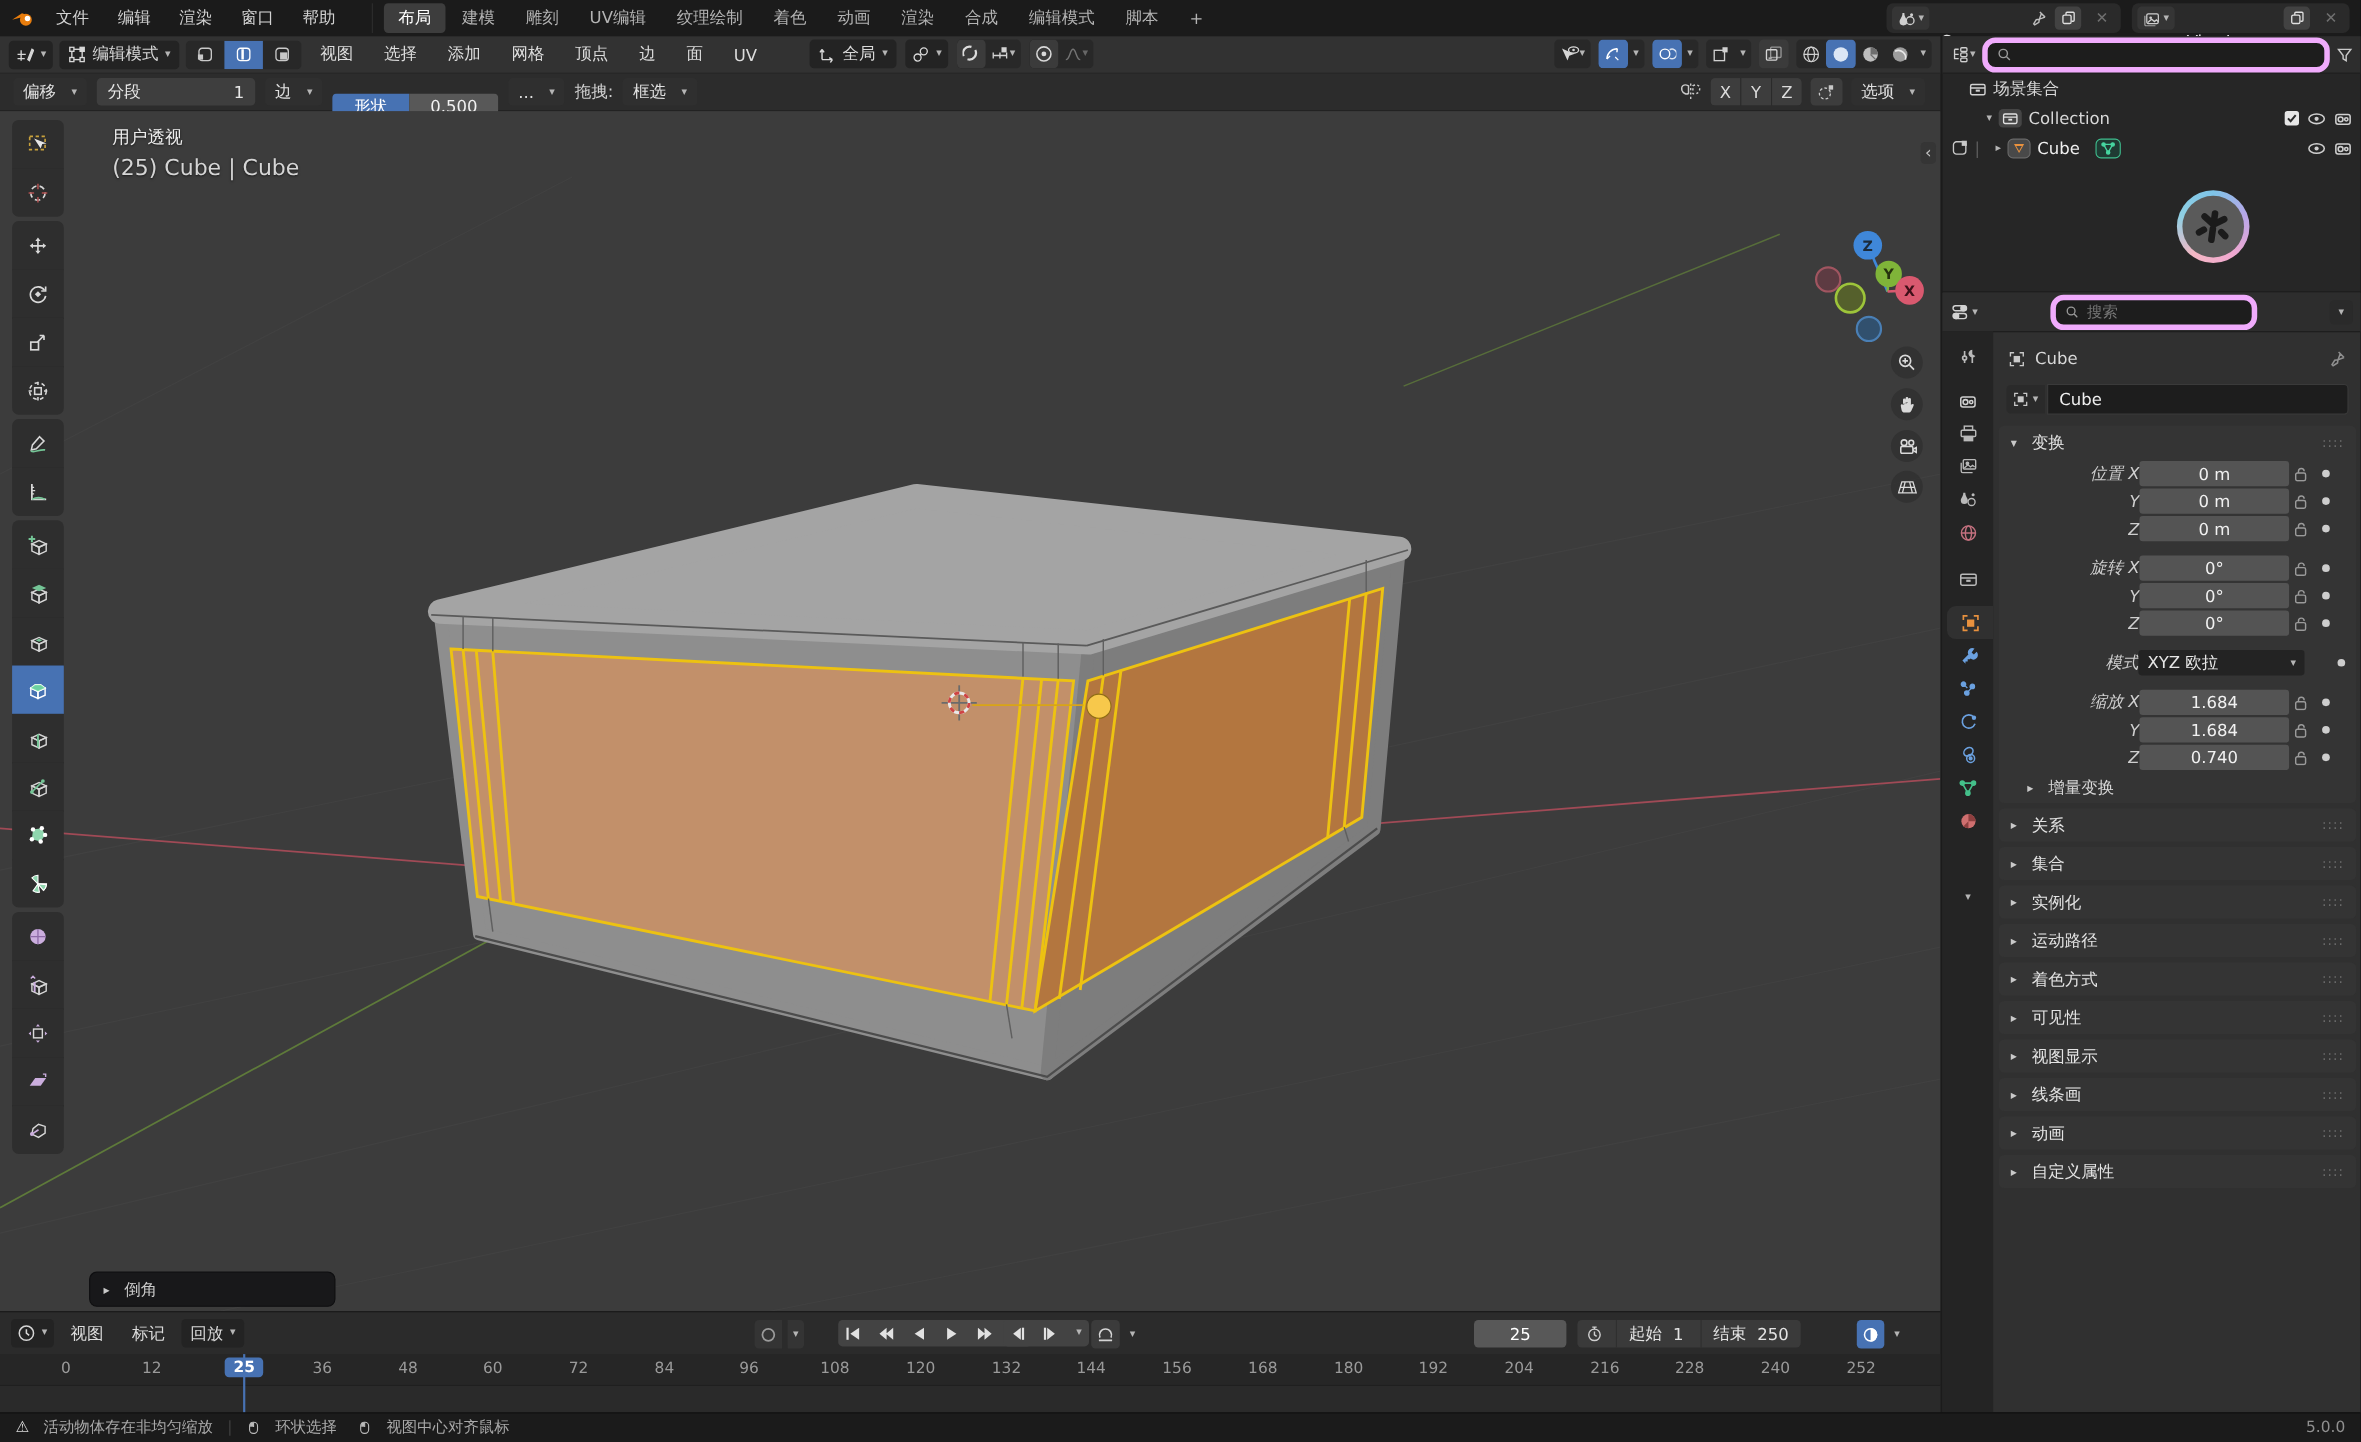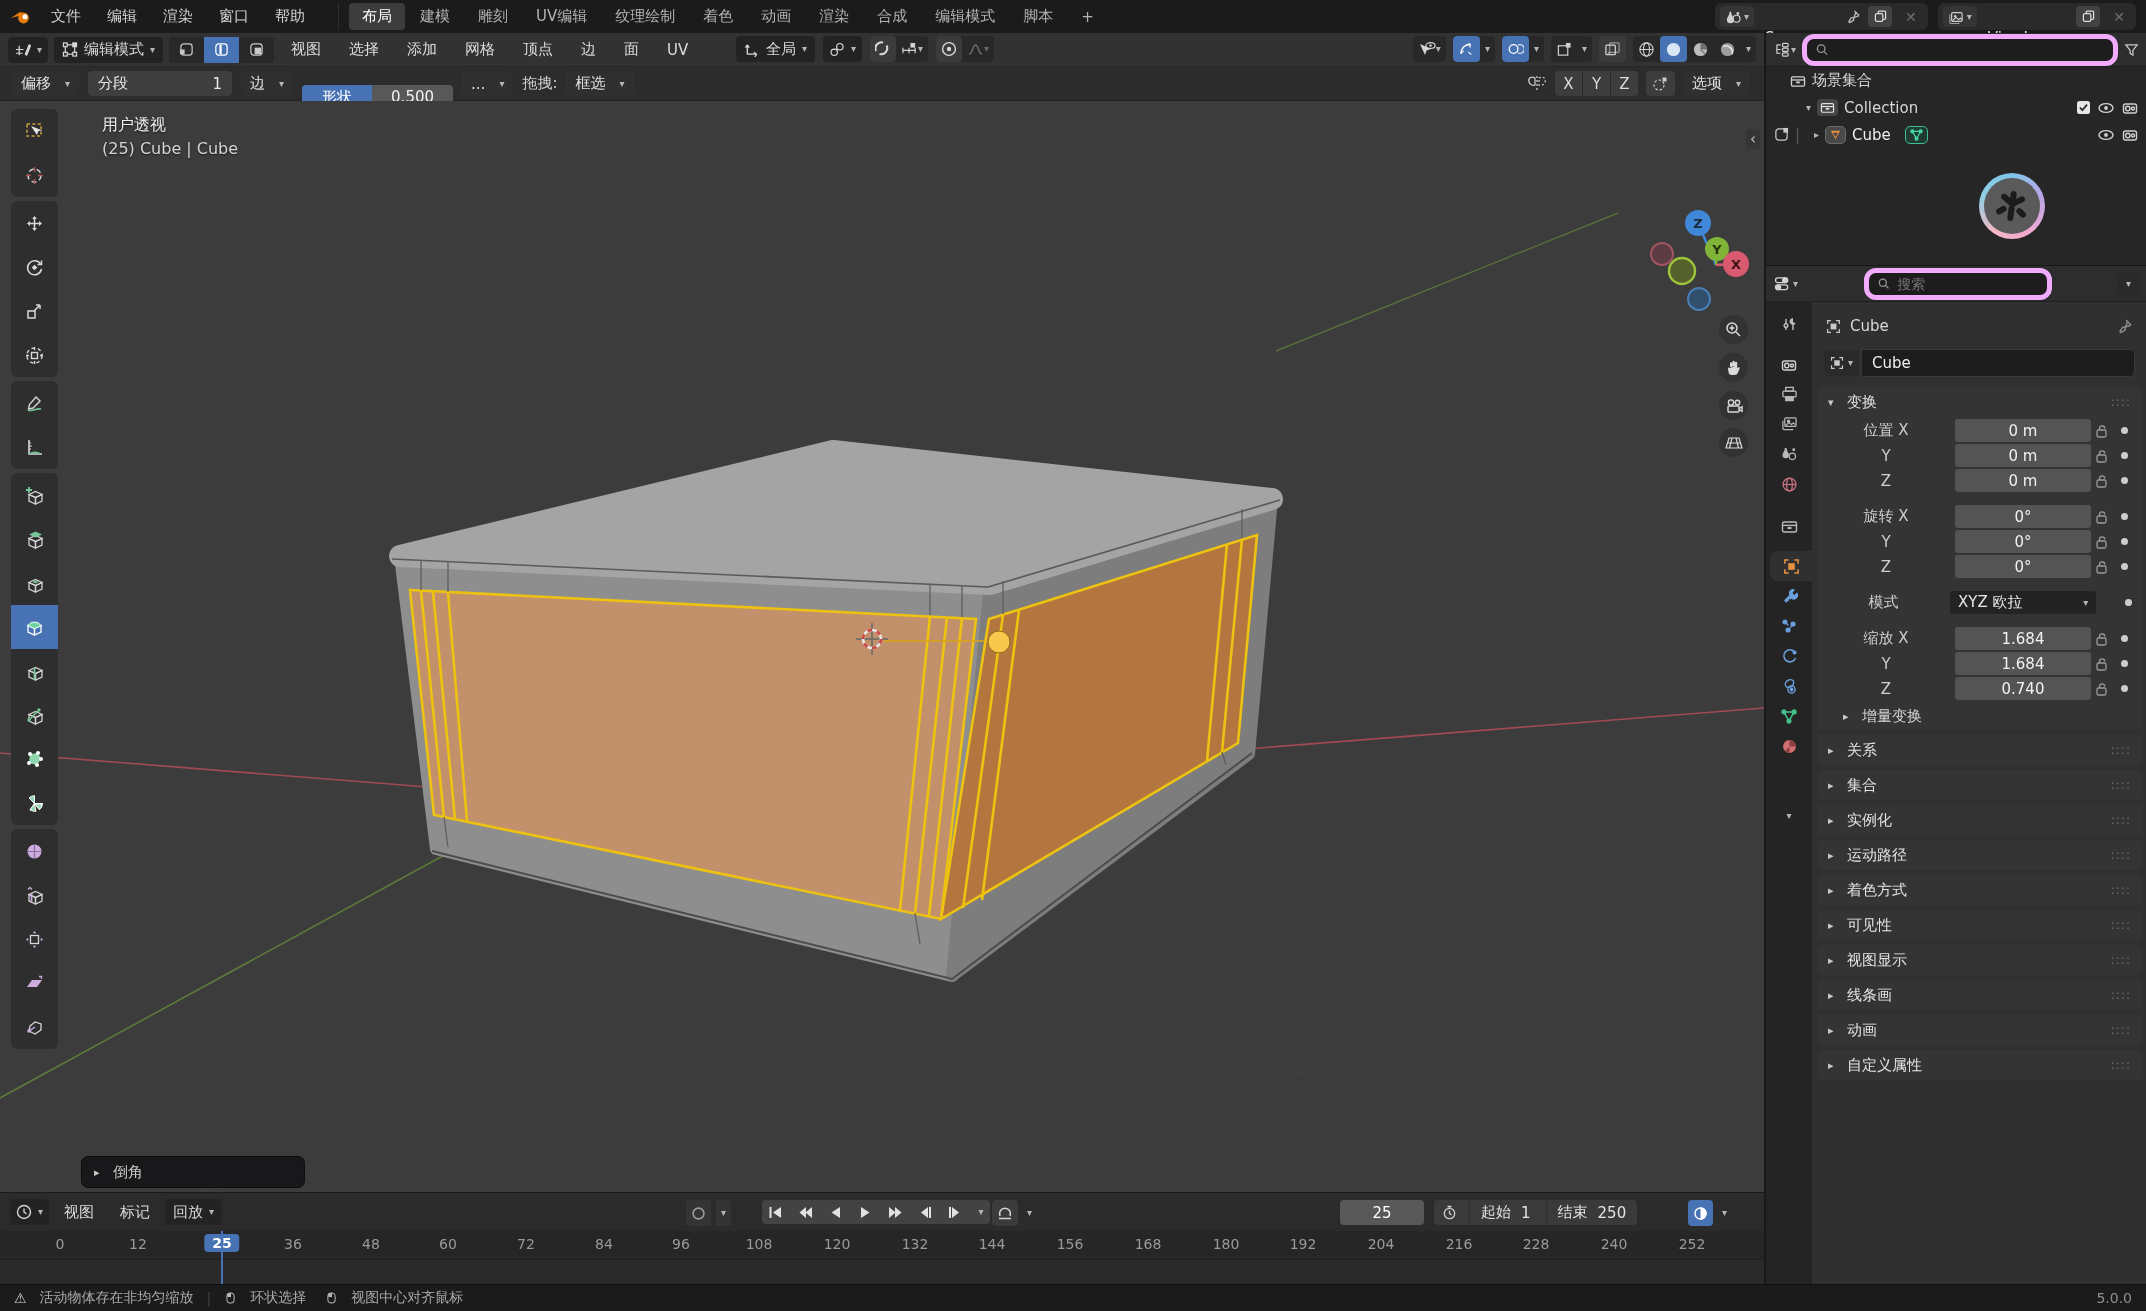--- a/index.html
+++ b/index.html
@@ -44,21 +44,21 @@
   .shape-slider{display:flex;height:25px;border-radius:4px;overflow:hidden;width:151px;margin-top:27px;}
   .shape-slider .blue{background:#4772b3;color:#fff;width:70px;display:flex;align-items:center;justify-content:center;}
   .shape-slider .val{background:#585858;color:#f2f2f2;flex:1;display:flex;align-items:center;justify-content:center;text-align:right;}
   .ts-right{position:absolute;right:14px;top:4px;display:flex;align-items:center;gap:8px;}
   .xyz{display:flex;gap:1px;background:#2a2a2a;border-radius:4px;overflow:hidden;}
   .xyz span{width:27px;height:25px;background:#3d3d3d;display:flex;align-items:center;justify-content:center;color:#dcdcdc;}
   
   .viewport{position:relative;height:1091px;background:#3c3c3c;overflow:hidden;}
   .vp-info{position:absolute;left:102px;top:12px;line-height:1.5;text-shadow:0 1px 2px rgba(0,0,0,.6);}
   .vp-info .l1{color:#eeeeee;font-size:16px;}
-  .vp-info .l2{color:#d5d5d5;font-size:16px;}
+  .vp-info .l2{color:#d5d5d5;font-size:20px;}
   .t-col{position:absolute;left:11px;top:0;width:47px;}
   .tool-btn{position:absolute;left:0;width:47px;height:44px;background:#2e2e2e;display:flex;align-items:center;justify-content:center;border-bottom:1px solid #272727;}
   .tool-btn.grp-top{border-radius:6px 6px 0 0;}
   .tool-btn.grp-bot{border-radius:0 0 6px 6px;border-bottom:none;}
   .tool-btn.active{background:#4772b3;}
   .nav-btn{position:absolute;width:29px;height:29px;border-radius:50%;background:rgba(44,44,44,.6);display:flex;align-items:center;justify-content:center;}
   .op-panel{position:absolute;left:81px;top:1055px;width:198px;height:30px;background:rgba(22,22,24,.95);
             border:1px solid #0e0e10;border-radius:7px;display:flex;align-items:center;gap:9px;padding:0 12px;color:#c9c9c9;}
   .side-toggle{position:absolute;right:4px;top:28px;color:#c2c2c2;font-size:15px;background:rgba(50,50,50,.7);border-radius:4px;padding:1px 4px;}
   
@@ -81,21 +81,21 @@
   .pr-content{position:absolute;left:46px;top:35px;width:335px;height:983px;}
   .crumb{display:flex;align-items:center;gap:9px;height:34px;padding:8px 14px 0;}
   .name-row{display:flex;align-items:center;gap:2px;padding:6px 12px 10px;}
   .name-ico{display:flex;align-items:center;gap:4px;background:#2a2a2a;border-radius:4px 0 0 4px;height:26px;padding:0 6px;}
   .name-fld{flex:1;background:#1d1d1d;border:1px solid #3a3a3a;border-radius:0 4px 4px 0;height:26px;display:flex;align-items:center;padding:0 10px;color:#efefef;}
   .panel{background:#343434;border-radius:5px;margin:0 5px 5px;}
   .panel-h{height:30px;display:flex;align-items:center;gap:9px;padding:0 11px;color:#e3e3e3;}
   .dots{margin-left:auto;color:#6d6d6d;font-size:12px;letter-spacing:1px;}
   .caret{color:#c9c9c9;font-size:11px;width:10px;}
   .trow{display:flex;align-items:center;height:23px;margin:2px 10px;}
-  .trow .lbl{width:118px;text-align:center;padding-right:10px;color:#cfcfcf;}
+  .trow .lbl{width:118px;text-align:right;color:#cfcfcf;font-style:italic;}
   .vfield{width:136px;height:23px;background:#545454;border-radius:3px;display:flex;align-items:center;justify-content:center;color:#f1f1f1;}
   .vfield.dropdown{background:#232323;justify-content:flex-start;padding:0 8px;color:#e6e6e6;}
   .vfield.dropdown .chev{margin-left:auto;}
   .lockbox{width:22px;display:flex;justify-content:center;}
   .adot{width:7px;height:7px;border-radius:50%;background:#cdcdcd;margin-left:8px;}
   .gap8{height:9px;}
   .subrow{display:flex;align-items:center;gap:9px;height:28px;padding:0 11px 0 26px;color:#d8d8d8;}
   
   .timeline{position:relative;height:94px;background:#2b2b2b;border-top:1px solid #1a1a1a;}
   .tl-header{position:relative;height:38px;display:flex;align-items:center;padding:0 10px;gap:4px;}

